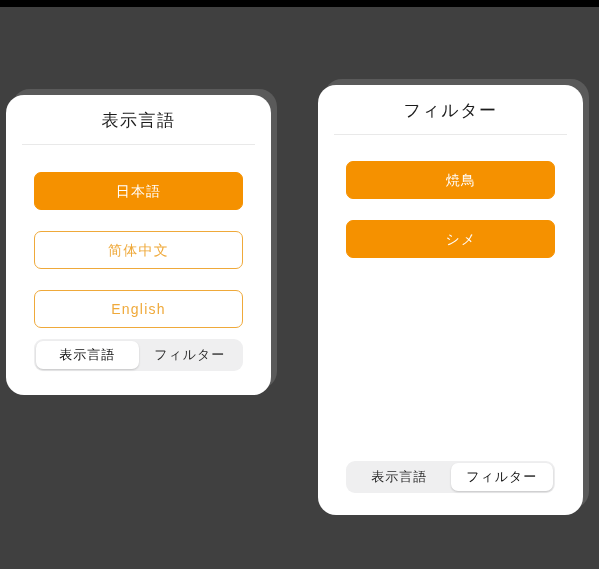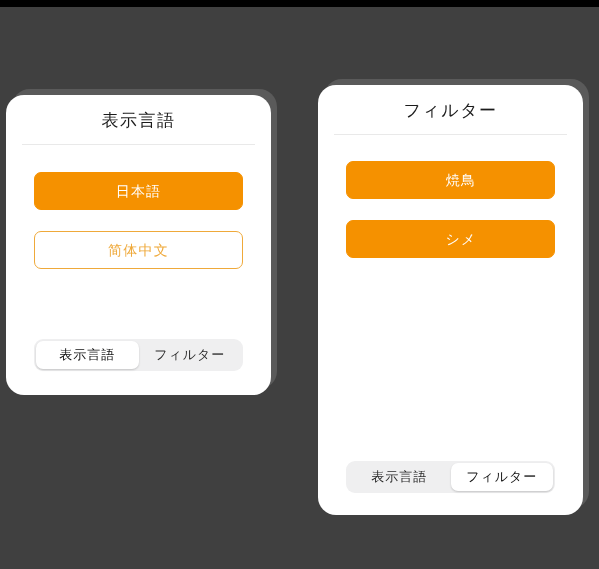--- a/index.html
+++ b/index.html
@@ -159,20 +159,21 @@
   <div class="device" id="device-language">
     <div class="bezel"></div>
     <div class="card">
 
       <div class="panel-title">表示言語</div>
       <div class="title-divider"></div>
 
       <div class="options">
         <button class="opt-btn filled">日本語</button>
         <button class="opt-btn outlined">简体中文</button>
+        <button class="opt-btn outlined">English</button>
       </div>
 
       <div class="tabbar-wrap">
         <div class="tabbar">
           <button class="tab active">表示言語</button>
           <button class="tab">フィルター</button>
         </div>
       </div>
 
     </div>

